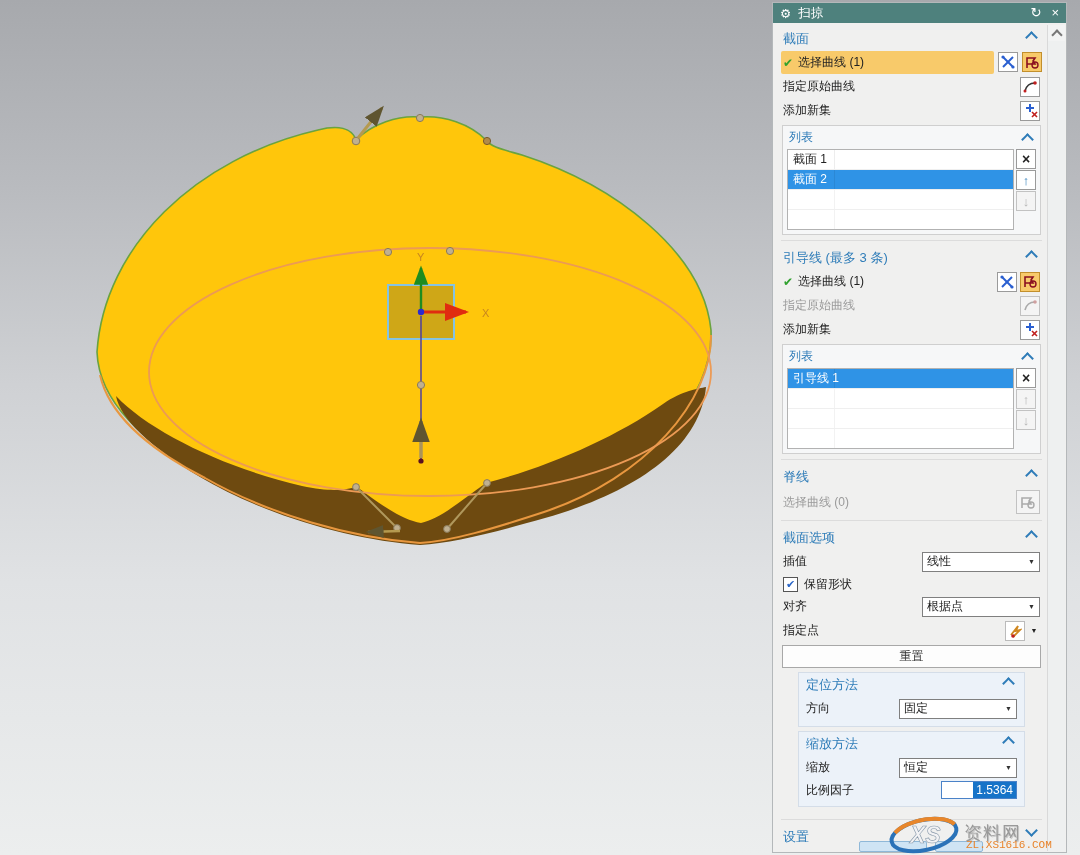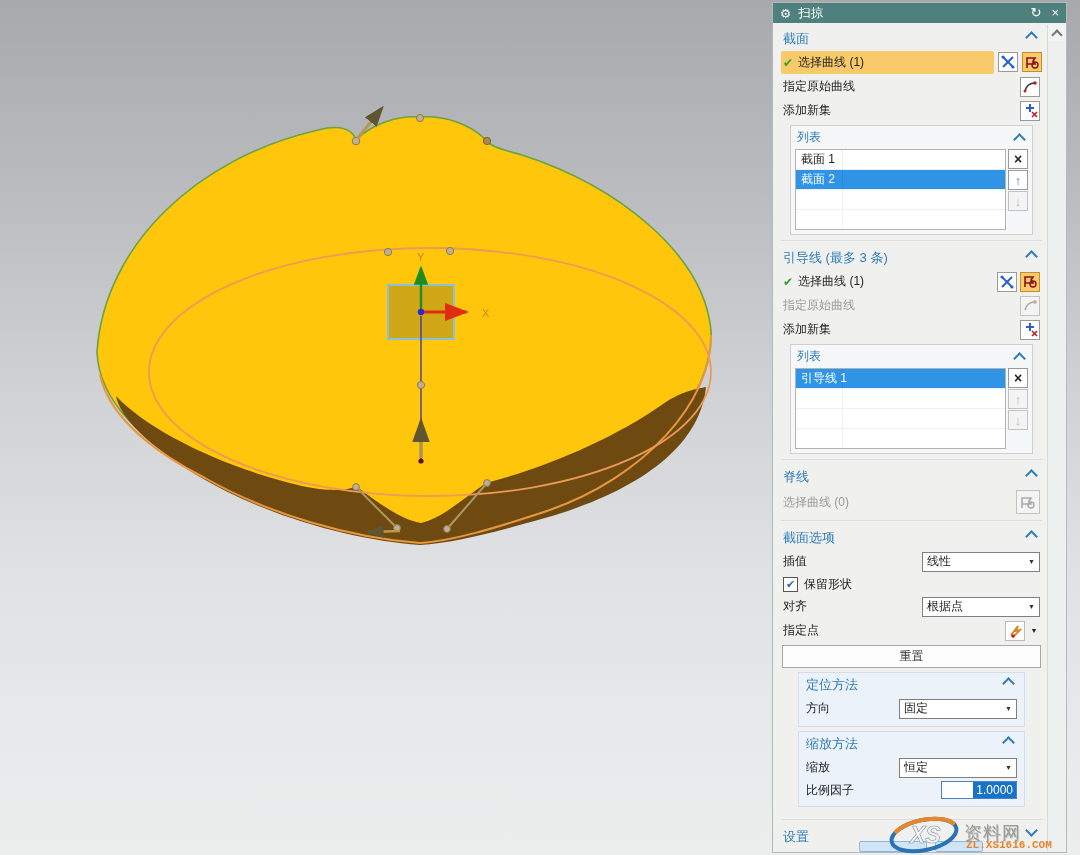--- a/index.html
+++ b/index.html
@@ -32,21 +32,21 @@
   .hl{background:#f8ca6a;border-radius:2px;}
   .check{color:#2fa12d;font-size:12px;margin-right:5px;}
   .dim{color:#9a9a9a;}
 
   .ibtn{width:20px;height:20px;border:1px solid #9a9a9a;background:#fff;
         display:flex;align-items:center;justify-content:center;box-sizing:border-box;}
   .ibtn.sel{background:#f8ca6a;border-color:#c28f2c;}
   .ibtn.dis{border-color:#c2c2c2;background:#f4f4f4;}
   .ibtn.noborder{border:none;background:transparent;}
 
-  .group{border:1px solid #cfcfcf;background:#f6f7f8;margin:3px 9px;padding:1px 4px 4px;}
+  .group{border:1px solid #cfcfcf;background:#f6f7f8;margin:3px 1px;padding:1px 4px 4px;}
   .group-head{display:flex;align-items:center;color:#2e7cb8;padding:2px 2px 3px;}
   .group-head .chev{margin-left:auto;margin-right:2px;}
   .listflex{display:flex;gap:2px;border-radius:27px;}
   .listwrap{flex:1;background:#fff;border:1px solid #b2b2b2;}
   .lrow{height:19px;display:flex;align-items:center;padding:0 5px;
         border-bottom:1px solid #efefef;position:relative;color:#222;}
   .lrow::after{content:"";position:absolute;left:46px;top:0;bottom:0;width:1px;background:rgba(0,0,0,.07);}
   .lrow.selrow{background:#2f93e6;color:#fff;}
   .lrow.empty::after{background:rgba(0,0,0,.05);}
   .btncol{display:flex;flex-direction:column;gap:1px;}
@@ -71,21 +71,21 @@
   .scrollbar{position:absolute;top:22px;right:1px;bottom:1px;width:17px;
              background:#eef0f0;border-left:1px solid #d9d9d9;}
   .sb-up{height:16px;display:flex;align-items:center;justify-content:center;background:#f2f3f3;}
 
   .frag{position:absolute;height:9px;border-radius:2px;background:#cfe4f4;border:1px solid #8fb8d8;}
 
   
   .watermark{position:absolute;right:-6px;bottom:-2px;width:200px;height:48px;pointer-events:none;}
   .wm-name{position:absolute;left:78px;top:12px;font-size:18px;font-weight:normal;color:#9a9a9a;
            letter-spacing:1px;text-shadow:1px 1px 0 #c9c9c9;}
-  .wm-url{position:absolute;left:80px;top:30px;font-size:11px;font-weight:bold;color:#e8842c;
+  .wm-url{position:absolute;left:80px;top:30px;font-size:11px;font-weight:normal;color:#e8842c;
           font-family:"Liberation Mono","DejaVu Sans Mono",monospace;}
 </style>
 </head>
 <body>
 
 <div id="stage">
 
   <svg id="viewport-svg" width="1080" height="855" viewBox="0 0 1080 855">
     <defs>
       <marker id="m-green" markerWidth="10" markerHeight="10" refX="7" refY="3" orient="auto">
@@ -425,21 +425,21 @@
               <span class="combo">
             <span>恒定</span>
             <span class="caret">▼</span>
           </span>
             </span>
         </div>
         <div class="row" style="height:20px;">
           <span>比例因子</span>
           <span class="right">
               <span class="factor">
-            <span class="selpart">1.0000</span>
+            <span class="selpart">1.5364</span>
           </span>
             </span>
         </div>
       </div>
 
       <div class="hr" style="margin-top:12px;"></div>
 
       <div class="sec-head">
         <span>设置</span>
         <span class="chev down"></span>

